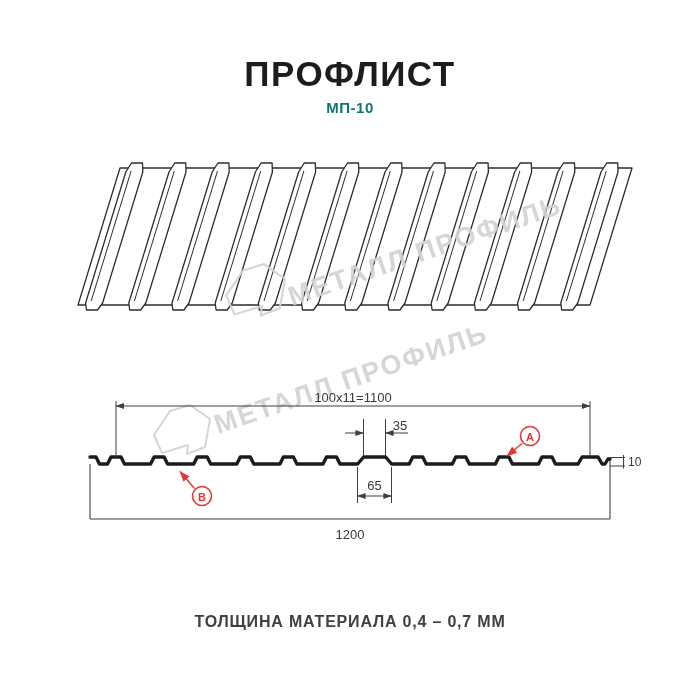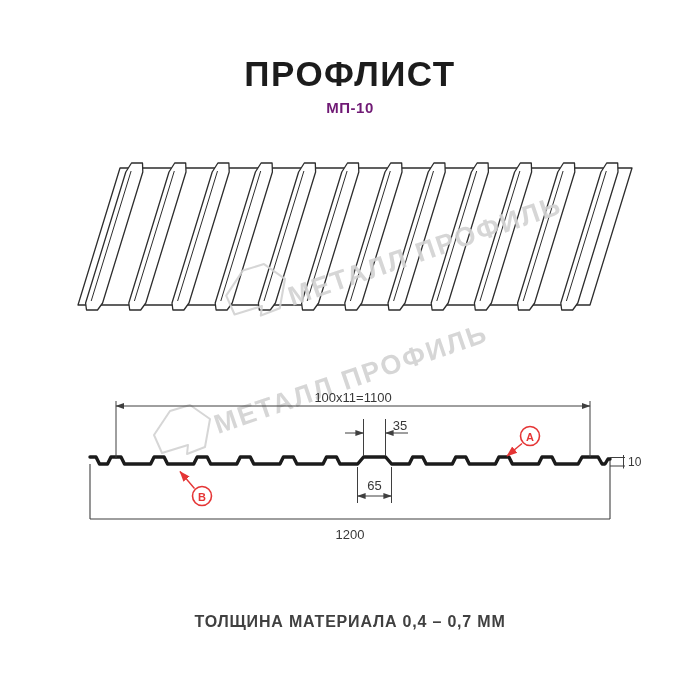--- a/index.html
+++ b/index.html
@@ -1,21 +1,21 @@
 <!DOCTYPE html>
 <html><head>
 <meta charset="utf-8">
 <style>
   html,body{margin:0;padding:0;background:#fff;}
   .stage{position:relative;width:700px;height:700px;background:#ffffff;overflow:hidden;
          font-family:"Liberation Sans", sans-serif;}
   .page-title{position:absolute;top:54px;left:0;right:0;text-align:center;
          font-size:35px;font-weight:bold;letter-spacing:1.5px;color:#1c1c1c;}
   .page-subtitle{position:absolute;top:99px;left:0;right:0;text-align:center;
-         font-size:15px;font-weight:bold;letter-spacing:.5px;color:#701a75;}
+         font-size:15px;font-weight:bold;letter-spacing:.5px;color:#0f766e;}
   .footer-text{position:absolute;top:613px;left:0;right:0;text-align:center;
          font-size:16px;font-weight:bold;letter-spacing:.8px;color:#404040;}
   svg{position:absolute;left:0;top:0;}
   .rib{fill:#ffffff;stroke:#2d2d2d;stroke-width:1.3;stroke-linejoin:round;}
   .thin{stroke:#2d2d2d;stroke-width:1;fill:none;}
   #sheet-outline{fill:#ffffff;stroke:#2d2d2d;stroke-width:1.3;stroke-linejoin:round;}
   #profile{fill:none;stroke:#1b1b1b;stroke-width:3.4;stroke-linejoin:round;stroke-linecap:round;}
   .box{stroke:#3f3f3f;stroke-width:1.1;fill:none;}
   .dim{stroke:#3f3f3f;stroke-width:1;fill:none;}
   .dim-text{font-size:13px;fill:#383838;}

